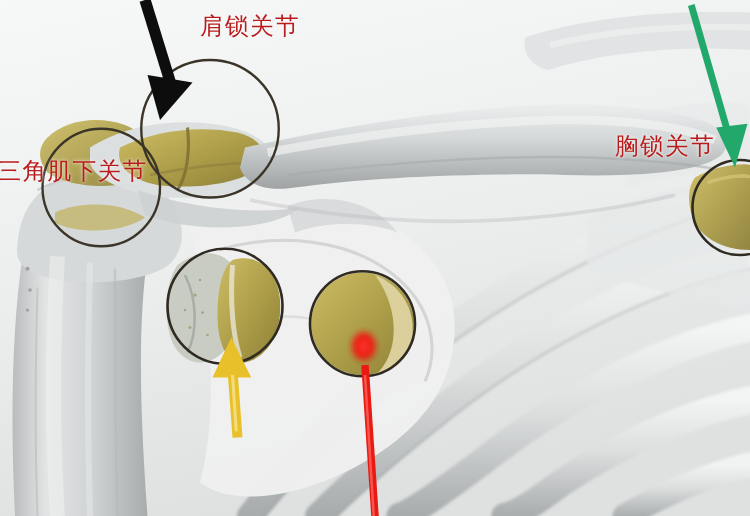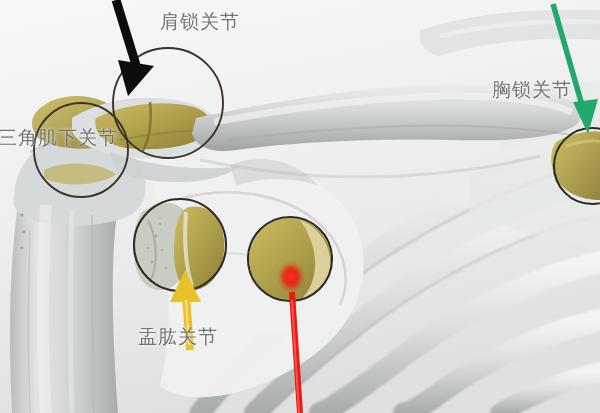--- a/index.html
+++ b/index.html
@@ -19,32 +19,32 @@
   #anatomy-svg {
     position: absolute;
     left: 0;
     top: 0;
     width: 600px;
     height: 413px;
     display: block;
   }
   .label {
     position: absolute;
-    color: #737373;
+    color: #b91c1c;
     font-size: 19px;
     letter-spacing: 1px;
     font-weight: 400;
     white-space: nowrap;
     line-height: 1;
     font-family: "DejaVu Sans", "Liberation Sans", sans-serif;
     text-shadow: 0 0 2px rgba(255,255,255,0.75), 0 0 4px rgba(255,255,255,0.5);
   }
   #label-ac   { left: 160px; top: 12px; }
   #label-sd   { left: -2px;  top: 128px; }
-  #label-sc   { left: 492px; top: 80px; }
+  #label-sc   { left: 492px; top: 108px; }
   #label-gh   { left: 138px; top: 327px; }
   #label-ss   { left: 338px; top: 259px; }
 </style>
 </head>
 <body>
 
 <div id="stage">
 
   <svg id="anatomy-svg" viewBox="0 0 600 413" xmlns="http://www.w3.org/2000/svg">
     <defs>
@@ -222,16 +222,15 @@
       <path d="M299,413 L292,300" stroke="#ff6a60" stroke-width="2" fill="none" opacity="0.75"></path>
     </g>
   </svg>
 
   <div class="label" id="label-ac">肩锁关节</div>
 
   <div class="label" id="label-sd">三角肌下关节</div>
 
   <div class="label" id="label-sc">胸锁关节</div>
 
-  <div class="label" id="label-gh">盂肱关节</div>
 
 
 </div>
 
 </body></html>

